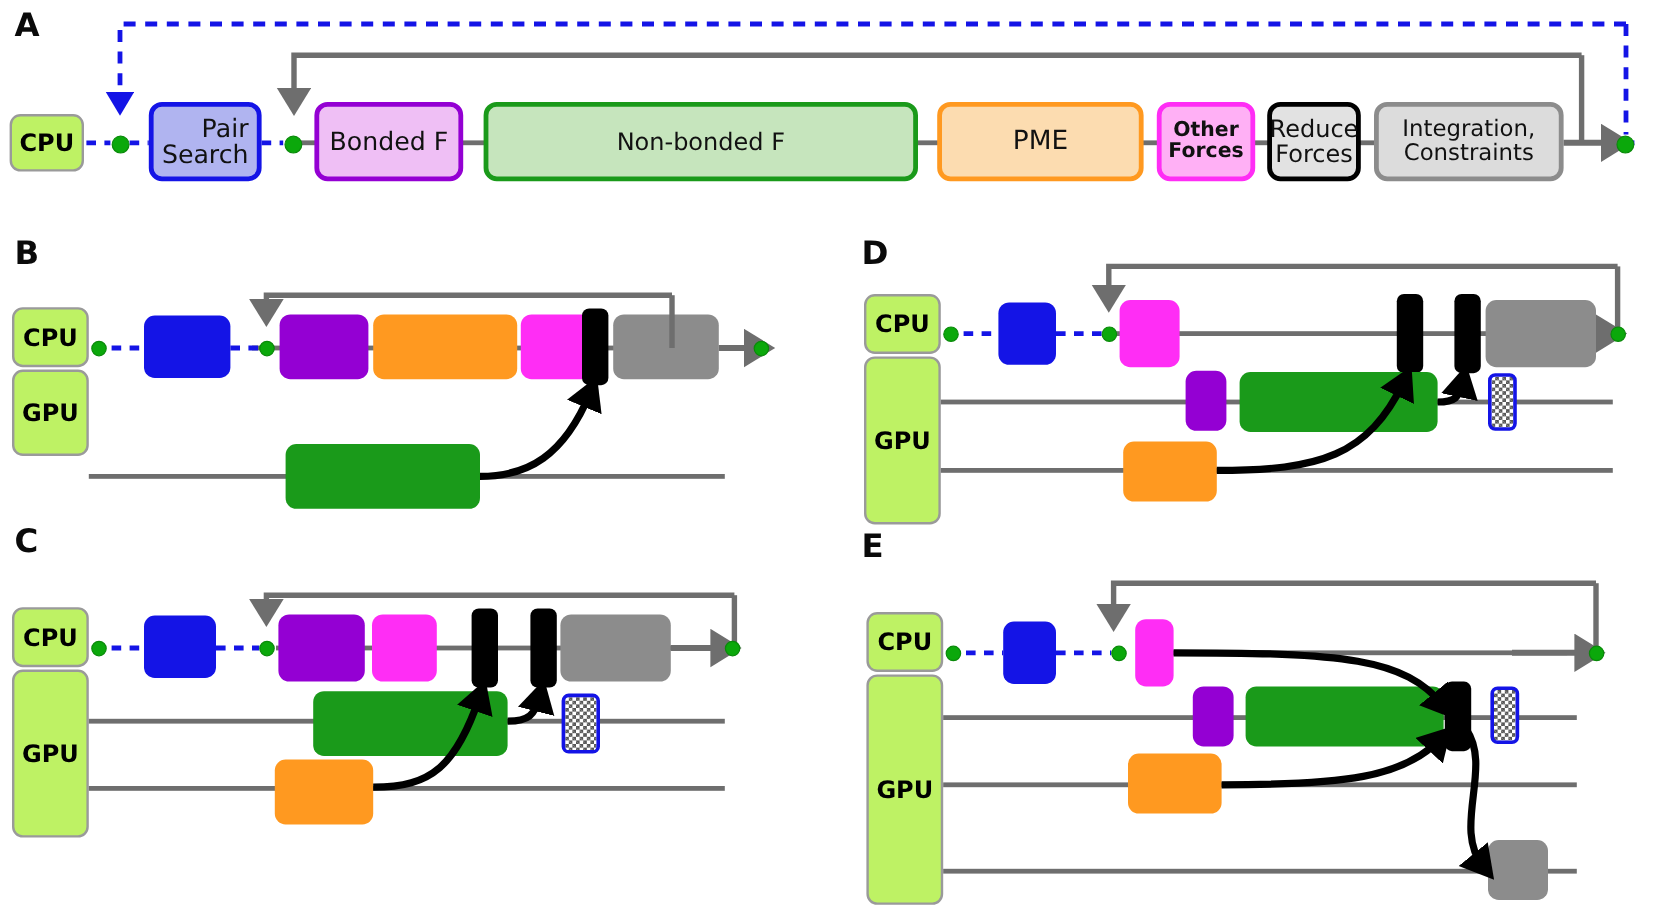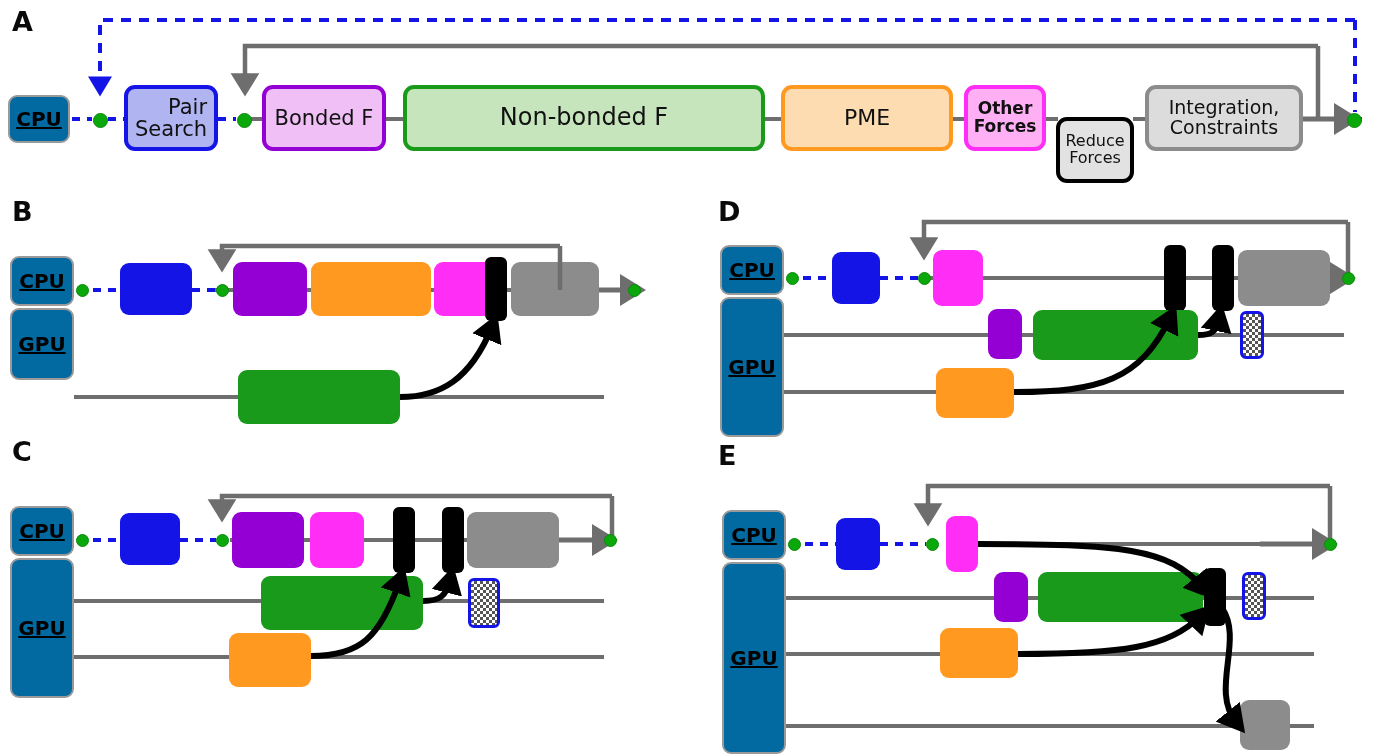--- a/index.html
+++ b/index.html
@@ -1,23 +1,23 @@
 <!DOCTYPE html>
 <html><head>
 <meta charset="utf-8">
 <style>
   html,body{margin:0;padding:0;background:#ffffff;}
   body{width:1380px;height:756px;position:relative;overflow:hidden;
        font-family:"DejaVu Sans","Liberation Sans",sans-serif;}
   .panel{position:absolute;}
   .plabel{position:absolute;font-weight:bold;font-size:27px;color:#0a0a0a;
           font-family:"DejaVu Sans","Liberation Sans",sans-serif;line-height:1;}
-  .hwbox{position:absolute;background:#0369a1;border:2px solid #9a9a9a;
+  .hwbox{position:absolute;background:#bef264;border:2px solid #9a9a9a;
          border-radius:9px;display:flex;align-items:center;justify-content:center;
-         font-weight:bold;color:#000;box-sizing:border-box;text-decoration:underline;}
+         font-weight:bold;color:#000;box-sizing:border-box;}
   .task{position:absolute;box-sizing:border-box;display:flex;align-items:center;
         justify-content:center;text-align:center;border-radius:11px;
         color:#111;line-height:1.05;}
   .solid{border-radius:9px;}
   .syncbar{position:absolute;background:#000;border-radius:6px;}
   .track{position:absolute;background:#6e6e6e;height:4px;}
   .conn{position:absolute;background:#6e6e6e;height:4px;}
   .hatchbox{position:absolute;border:3px solid #1414e6;border-radius:6px;
             box-sizing:border-box;
             background-image:
@@ -47,34 +47,34 @@
 
   <div class="task" style="left:124px;top:85px;width:94px;height:66px;background:#b0b4f0;border:4px solid #1414e6;font-size:21px;">
     <span style="white-space:pre-line;text-align:right;">Pair
 Search</span>
   </div>
 
   <div class="task" style="left:262px;top:85px;width:124px;height:66px;background:#efbff5;border:4px solid #9400d3;font-size:21px;">
     <span>Bonded F</span>
   </div>
 
-  <div class="task" style="left:403px;top:85px;width:362px;height:66px;background:#c6e5bd;border:4px solid #1a9a1a;font-size:24px;">
+  <div class="task" style="left:403px;top:85px;width:362px;height:66px;background:#c6e5bd;border:4px solid #1a9a1a;font-size:20px;">
     <span>Non-bonded F</span>
   </div>
 
   <div class="task" style="left:781px;top:85px;width:172px;height:66px;background:#fcdcb0;border:4px solid #ff9920;font-size:22px;">
     <span>PME</span>
   </div>
 
   <div class="task" style="left:964px;top:85px;width:82px;height:66px;background:#ffb0f5;border:4px solid #ff2df5;font-size:17px;">
     <span style="white-space:pre-line;font-weight:bold;">Other
 Forces</span>
   </div>
 
-  <div class="task" style="left:1056px;top:85px;width:78px;height:66px;background:#e2e2e2;border:4px solid #000;font-size:16px;margin-top:32px;">
+  <div class="task" style="left:1056px;top:85px;width:78px;height:66px;background:#e2e2e2;border:4px solid #000;font-size:20px;">
     <span style="white-space:pre-line;">Reduce
 Forces</span>
   </div>
 
   <div class="task" style="left:1145px;top:85px;width:158px;height:66px;background:#dcdcdc;border:4px solid #8c8c8c;font-size:19px;">
     <span style="white-space:pre-line;">Integration,
 Constraints</span>
   </div>
 
   <svg class="ovl" width="1380" height="180">

